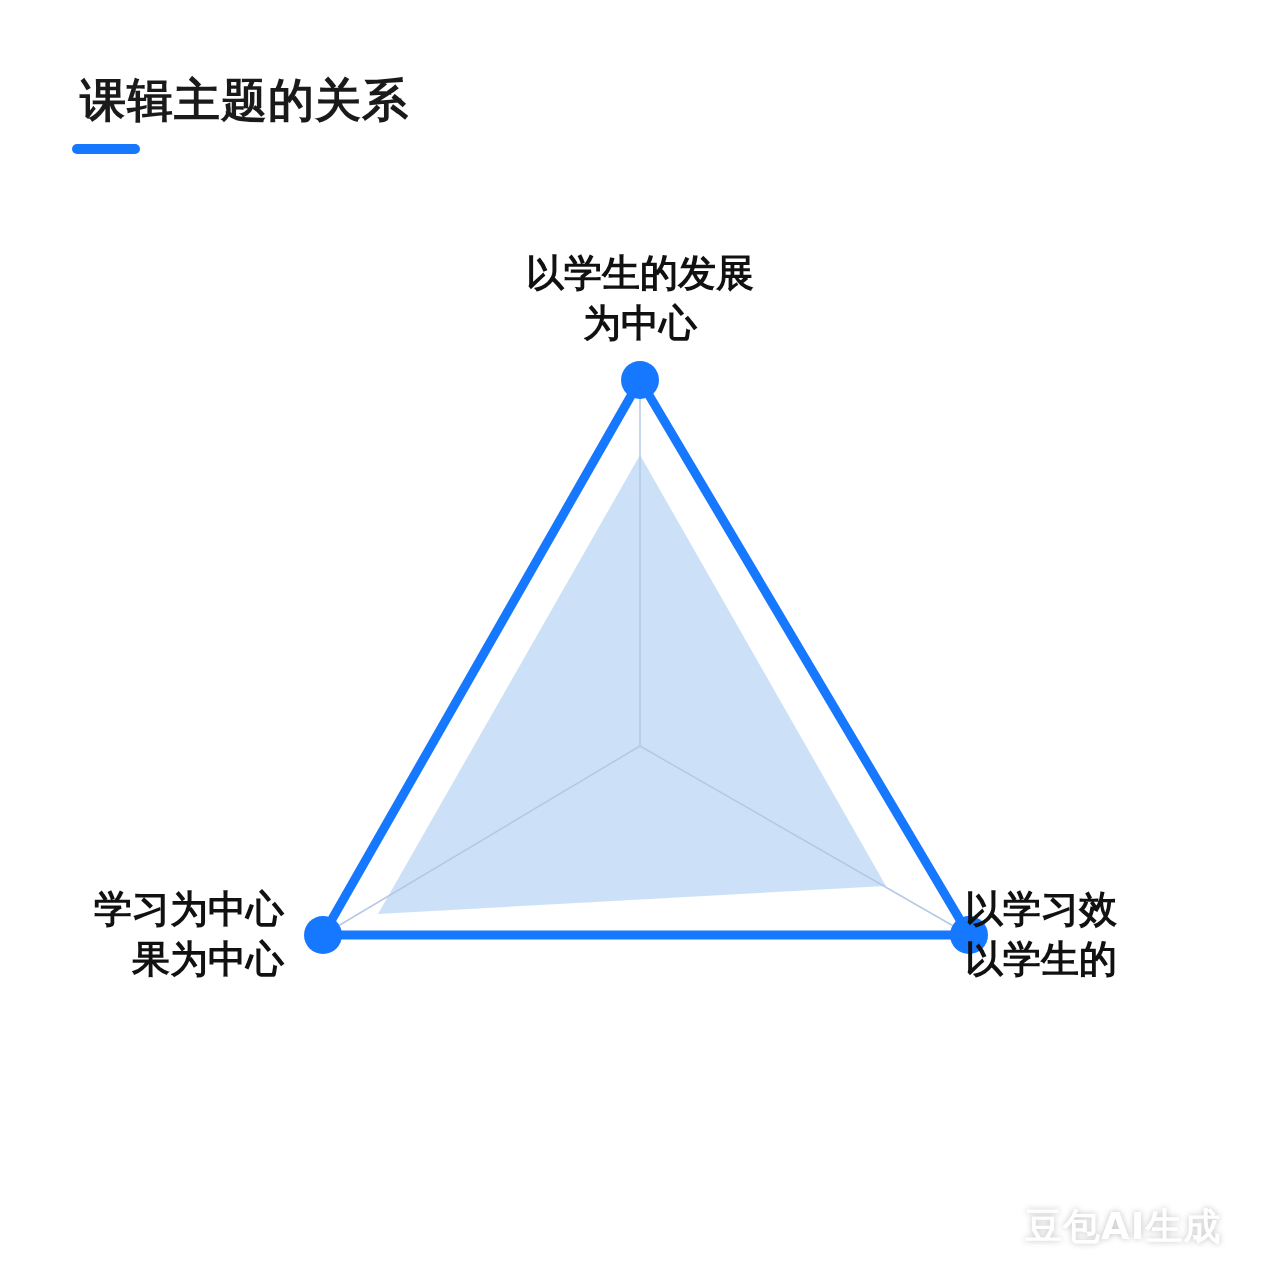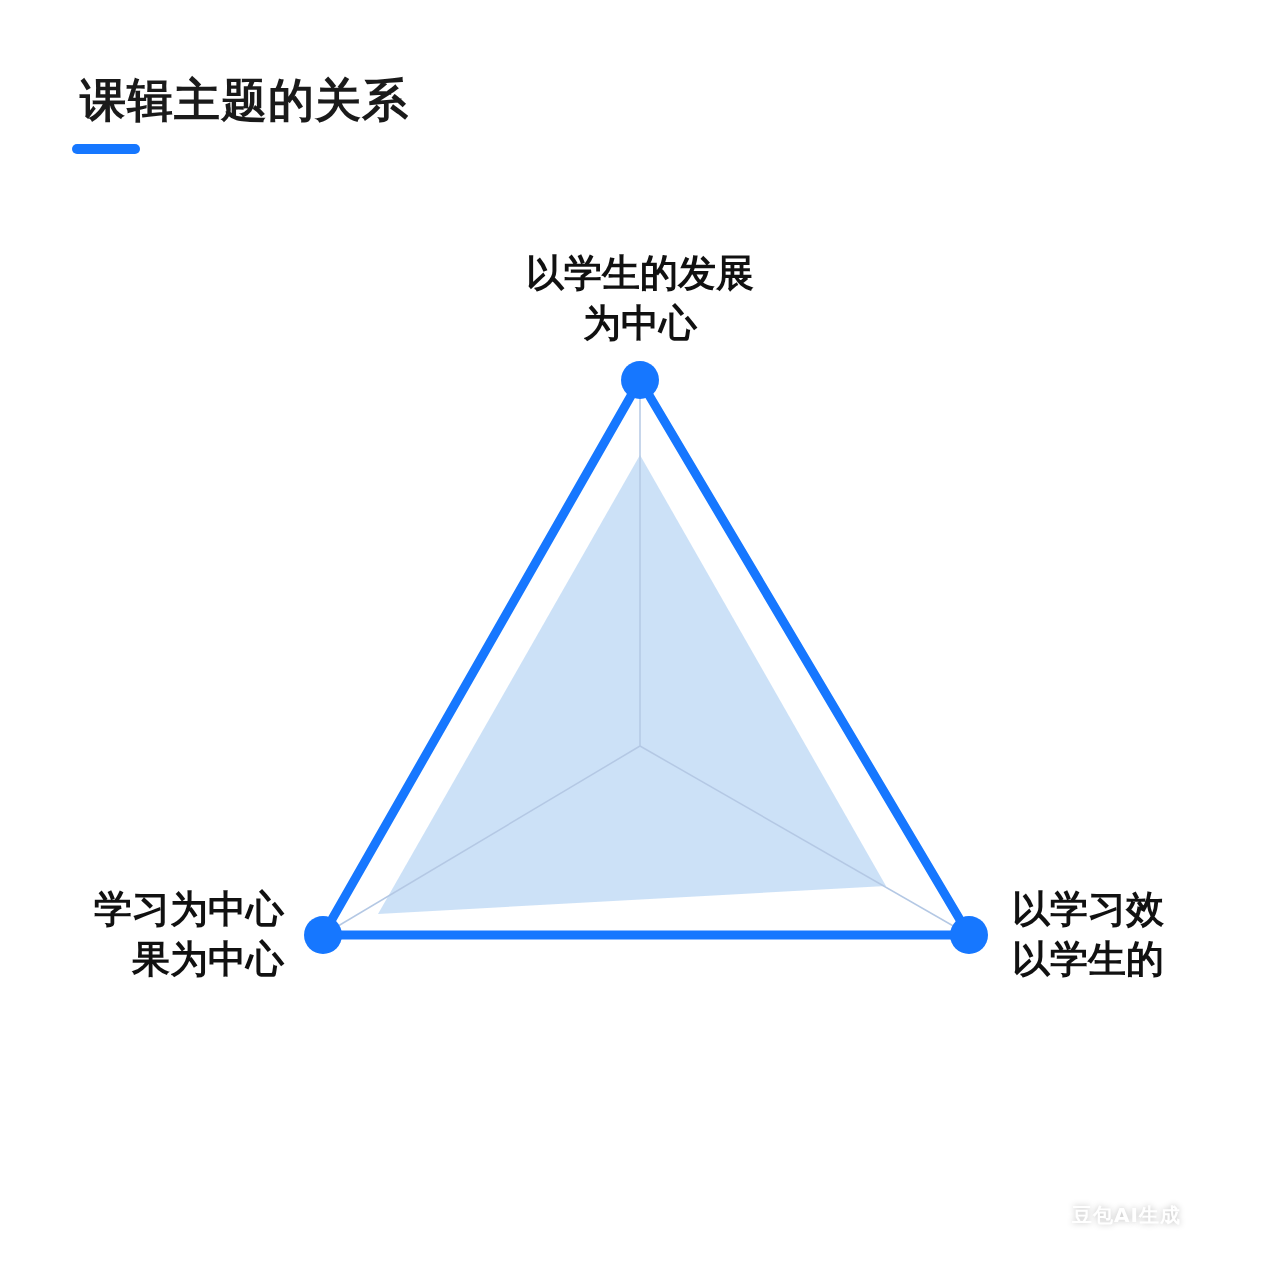--- a/index.html
+++ b/index.html
@@ -8,22 +8,22 @@
   .title { position: absolute; left: 72px; top: 62px; font-size: 46px; font-weight: bold;
            color: #1a1a1a; letter-spacing: 1px; margin: 8px; }
   .title-underline { position: absolute; left: 72px; top: 144px; width: 68px; height: 10px;
                      border-radius: 5px; }
   svg.diagram { position: absolute; left: 0; top: 0; }
   .label { position: absolute; font-size: 38px; font-weight: bold; color: #111111;
            line-height: 50px; white-space: nowrap; }
   .label span { display: block; }
   .label-top { left: 440px; width: 400px; top: 248px; text-align: center; }
   .label-left { left: 40px; width: 244px; top: 884px; text-align: right; }
-  .label-right { left: 1012px; top: 884px; text-align: left; }
-  .watermark { position: absolute; left: 1072px; top: 1202px; font-size: 20px; font-weight: bold;
+  .label-right { left: 965px; top: 884px; text-align: left; }
+  .watermark { position: absolute; left: 1025px; top: 1202px; font-size: 37px; font-weight: bold;
                color: #ffffff; text-shadow: 0 0 6px rgba(0,0,0,0.25); letter-spacing: 1px; }
 </style>
 </head>
 <body>
 
 <h1 class="title">课辑主题的关系</h1>
 <div class="title-underline" style="background:#1677ff;"></div>
 
 <svg class="diagram" width="1280" height="1280" viewBox="0 0 1280 1280">
   <polygon points="640,455 378,914 886,886" fill="#c9dff7" opacity="0.95"></polygon>

